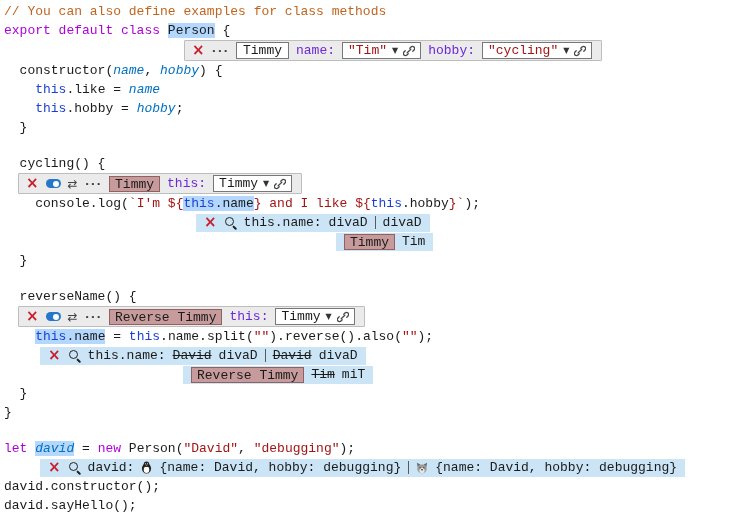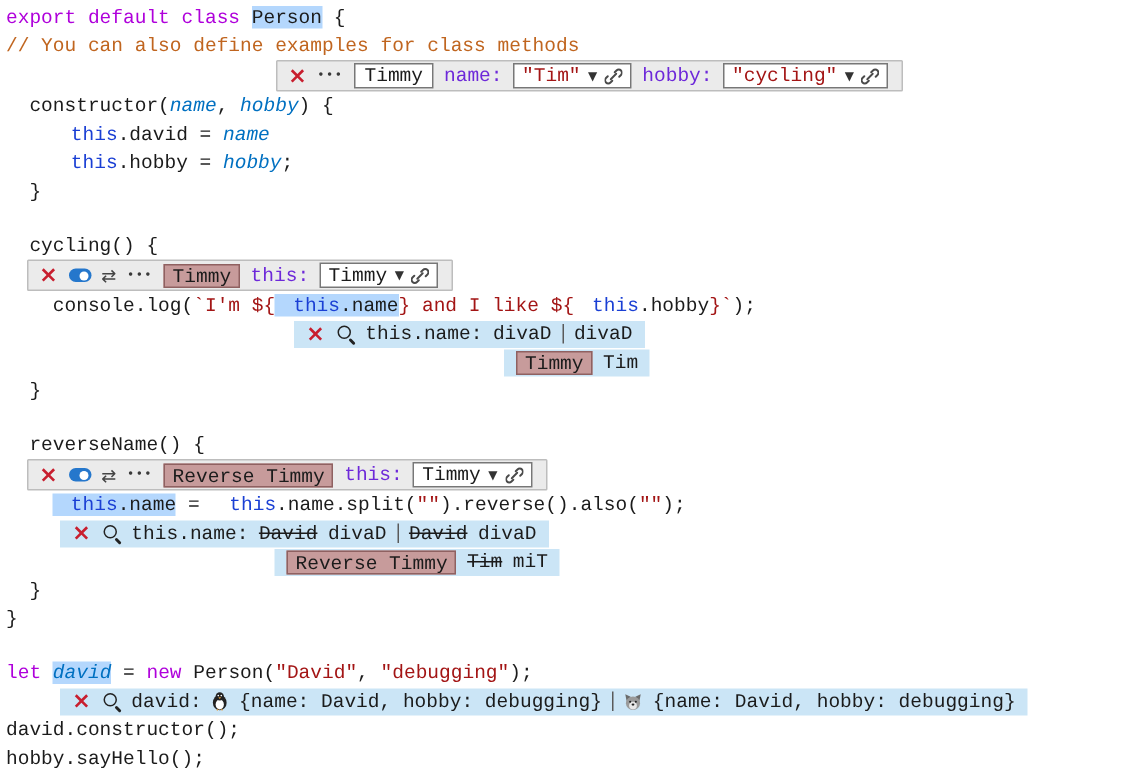--- a/index.html
+++ b/index.html
@@ -22,21 +22,21 @@
     background: #ebebeb; border: 1px solid #bdbdbd;
     height: 21px; padding: 0 9px 0 7px; border-radius: 1px;
   }
   .logpanel {
     display: inline-flex; align-items: center; gap: 7px;
     background: #cbe5f6; height: 18px; padding: 0 8px;
   }
 
   .kw { color: #af00db; }
   .param { color: #0070c1; font-style: italic; }
-  .kthis { color: #1a3fd4; margin-left: 12px; }
+  .kthis { color: #1a3fd4; }
   .str { color: #a31515; }
   .comment { color: #c0651f; }
   .hl { background: #b4d7fd; }
   .strike { text-decoration: line-through; }
 
   .xbtn { color: #c81e2e; font-weight: bold; font-size: 15px; line-height: 1;
           font-family: "DejaVu Sans", sans-serif; cursor: pointer; }
   .dots { color: #3a3a3a; font-size: 8px; letter-spacing: 1px; font-weight: bold; cursor: pointer; }
   .swap { color: #444; font-family: "DejaVu Sans", sans-serif; font-size: 12px; cursor: pointer; }
   .caret { font-size: 8px; color: #333; font-family: "DejaVu Sans", sans-serif; }
@@ -61,23 +61,23 @@
                 background: #222; transform: rotate(45deg); transform-origin: 0 50%; border-radius: 1px; }
 
   .vsep { width: 1px; height: 13px; background: #5a5a5a; }
   .linksvg { display: block; }
 </style>
 </head>
 <body>
 
 <div class="code">
 
+  <div class="line comment">// You can also define examples for class methods</div>
+
   <div class="line"><span class="kw">export default class </span><span class="hl">Person</span><span> {</span></div>
-
-  <div class="line comment">// You can also define examples for class methods</div>
 
   <div class="wrow" style="margin-left:180px">
     <div class="panel">
       <span class="xbtn">×</span>
       <span class="dots">•••</span>
       <span class="field">Timmy</span>
       <span class="wlabel">name:</span>
       <span class="selbox">
           <span class="str">"Tim"</span>
           <span class="caret">▼</span>
@@ -99,21 +99,21 @@
               <path d="M5.2 8.8 L4 10 a2.1 2.1 0 0 1 -3 -3 L2.2 5.8"></path>
               <path d="M6.8 3.2 L8 2 a2.1 2.1 0 0 1 3 3 L9.8 6.2"></path>
             </g>
           </svg>
         </span>
     </div>
   </div>
 
   <div class="line"><span>  constructor(</span><span class="param">name</span><span>, </span><span class="param">hobby</span><span>) {</span></div>
 
-  <div class="line"><span>    </span><span class="kthis">this</span><span>.david = </span><span class="param">name</span></div>
+  <div class="line"><span>    </span><span class="kthis">this</span><span>.like = </span><span class="param">name</span></div>
 
   <div class="line"><span>    </span><span class="kthis">this</span><span>.hobby = </span><span class="param">hobby</span><span>;</span></div>
 
   <div class="line">  }</div>
 
   <div class="blank"></div>
 
   <div class="line">  cycling() {</div>
 
   <div class="wrow" style="margin-left:14px">
@@ -242,15 +242,15 @@
           <circle cx="4.8" cy="6.8" r="0.8" fill="#222"></circle>
           <circle cx="9.2" cy="6.8" r="0.8" fill="#222"></circle>
           <ellipse cx="7" cy="9" rx="1.1" ry="0.9" fill="#222"></ellipse>
         </svg>
       <span>{name: David, hobby: debugging}</span>
     </div>
   </div>
 
   <div class="line">david.constructor();</div>
 
-  <div class="line">hobby.sayHello();</div>
+  <div class="line">david.sayHello();</div>
 
 </div>
 
 </body></html>

